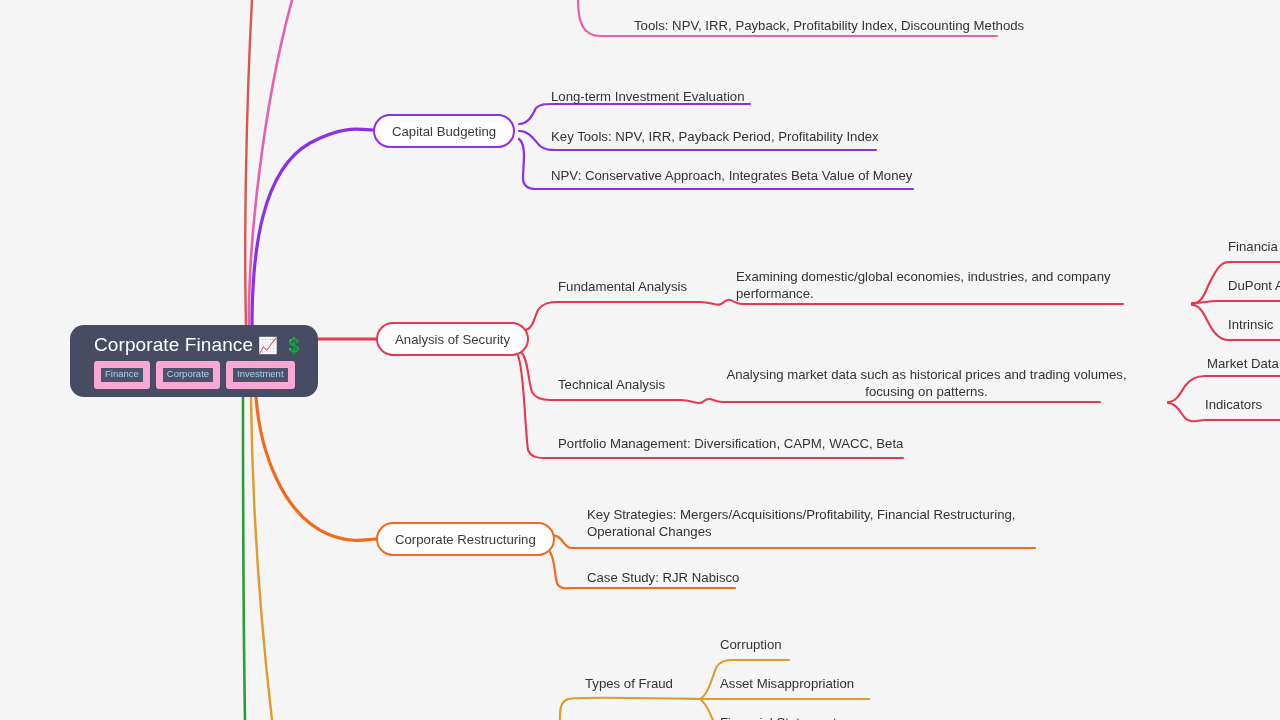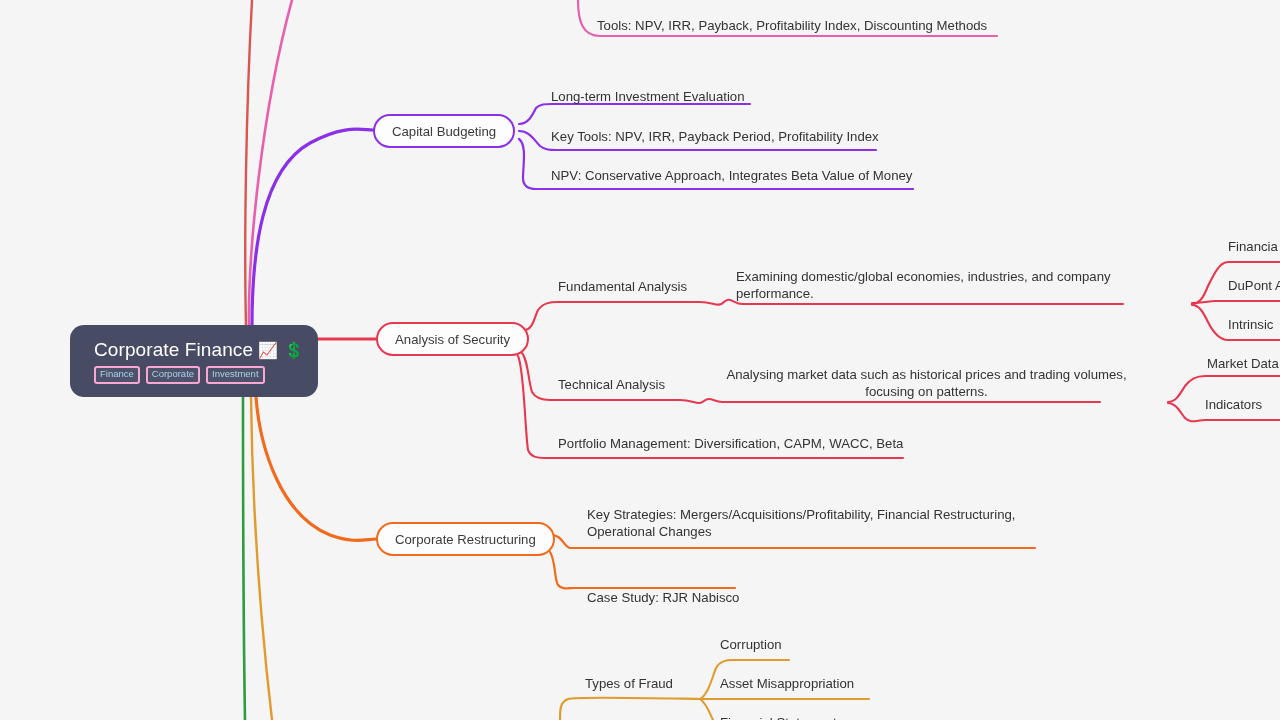--- a/index.html
+++ b/index.html
@@ -42,21 +42,21 @@
     font-weight: 400;
     letter-spacing: .1px;
     white-space: nowrap;
     line-height: 1.1;
   }
   .root-title .emo { font-size: 16px; }
   .root-tags { display: flex; gap: 6px; }
   .tag {
     font-size: 9.5px;
     color: #a8d4ea;
-    border: 2px solid #f9a8d4;
+    border: 7px solid #f9a8d4;
     border-radius: 3px;
     padding: 1px 4px 2px 4px;
     background: #4d5169;
     line-height: 1.15;
     white-space: nowrap;
   }
 
   
   .pill {
     position: absolute;
@@ -143,41 +143,41 @@
       <span class="tag">Investment</span>
     </div>
   </div>
 
   <div class="pill" style="left:373px; top:114px; border-color:#8b2fe8;">Capital Budgeting</div>
 
   <div class="pill" style="left:376px; top:322px; border-color:#e8384f;">Analysis of Security</div>
 
   <div class="pill" style="left:376px; top:522px; border-color:#f26a1b;">Corporate Restructuring</div>
 
-  <div class="leaf nowrap" style="left:597px; top:17px;">Tools: NPV, IRR, Payback, Profitability Index, Discounting Methods</div>
+  <div class="leaf nowrap" style="left:634px; top:17px;">Tools: NPV, IRR, Payback, Profitability Index, Discounting Methods</div>
 
   <div class="leaf nowrap" style="left:551px; top:88px;">Long-term Investment Evaluation</div>
   <div class="leaf nowrap" style="left:551px; top:128px;">Key Tools: NPV, IRR, Payback Period, Profitability Index</div>
   <div class="leaf nowrap" style="left:551px; top:167px;">NPV: Conservative Approach, Integrates Beta Value of Money</div>
 
   <div class="leaf nowrap" style="left:558px; top:278px;">Fundamental Analysis</div>
   <div class="leaf" style="left:736px; top:268px; width:402px;">Examining domestic/global economies, industries, and company performance.</div>
 
   <div class="leaf nowrap" style="left:558px; top:376px;">Technical Analysis</div>
   <div class="leaf" style="left:714px; top:366px; width:425px;text-align:center;">Analysing market data such as historical prices and trading volumes, focusing on patterns.</div>
 
   <div class="leaf nowrap" style="left:558px; top:435px;">Portfolio Management: Diversification, CAPM, WACC, Beta</div>
 
   <div class="leaf nowrap" style="left:1228px; top:238px;">Financia</div>
   <div class="leaf nowrap" style="left:1228px; top:277px;">DuPont A</div>
   <div class="leaf nowrap" style="left:1228px; top:316px;">Intrinsic</div>
   <div class="leaf nowrap" style="left:1207px; top:355px;">Market Data</div>
   <div class="leaf nowrap" style="left:1205px; top:396px;">Indicators</div>
 
   <div class="leaf" style="left:587px; top:506px; width:452px;">Key Strategies: Mergers/Acquisitions/Profitability, Financial Restructuring, Operational Changes</div>
-  <div class="leaf nowrap" style="left:587px; top:589px;">Case Study: RJR Nabisco</div>
+  <div class="leaf nowrap" style="left:587px; top:569px;">Case Study: RJR Nabisco</div>
 
   <div class="leaf nowrap" style="left:585px; top:675px;">Types of Fraud</div>
   <div class="leaf nowrap" style="left:720px; top:636px;">Corruption</div>
   <div class="leaf nowrap" style="left:720px; top:675px;">Asset Misappropriation</div>
   <div class="leaf nowrap" style="left:720px; top:714px;">Financial Statement</div>
 
 </div>
 
 </body></html>

